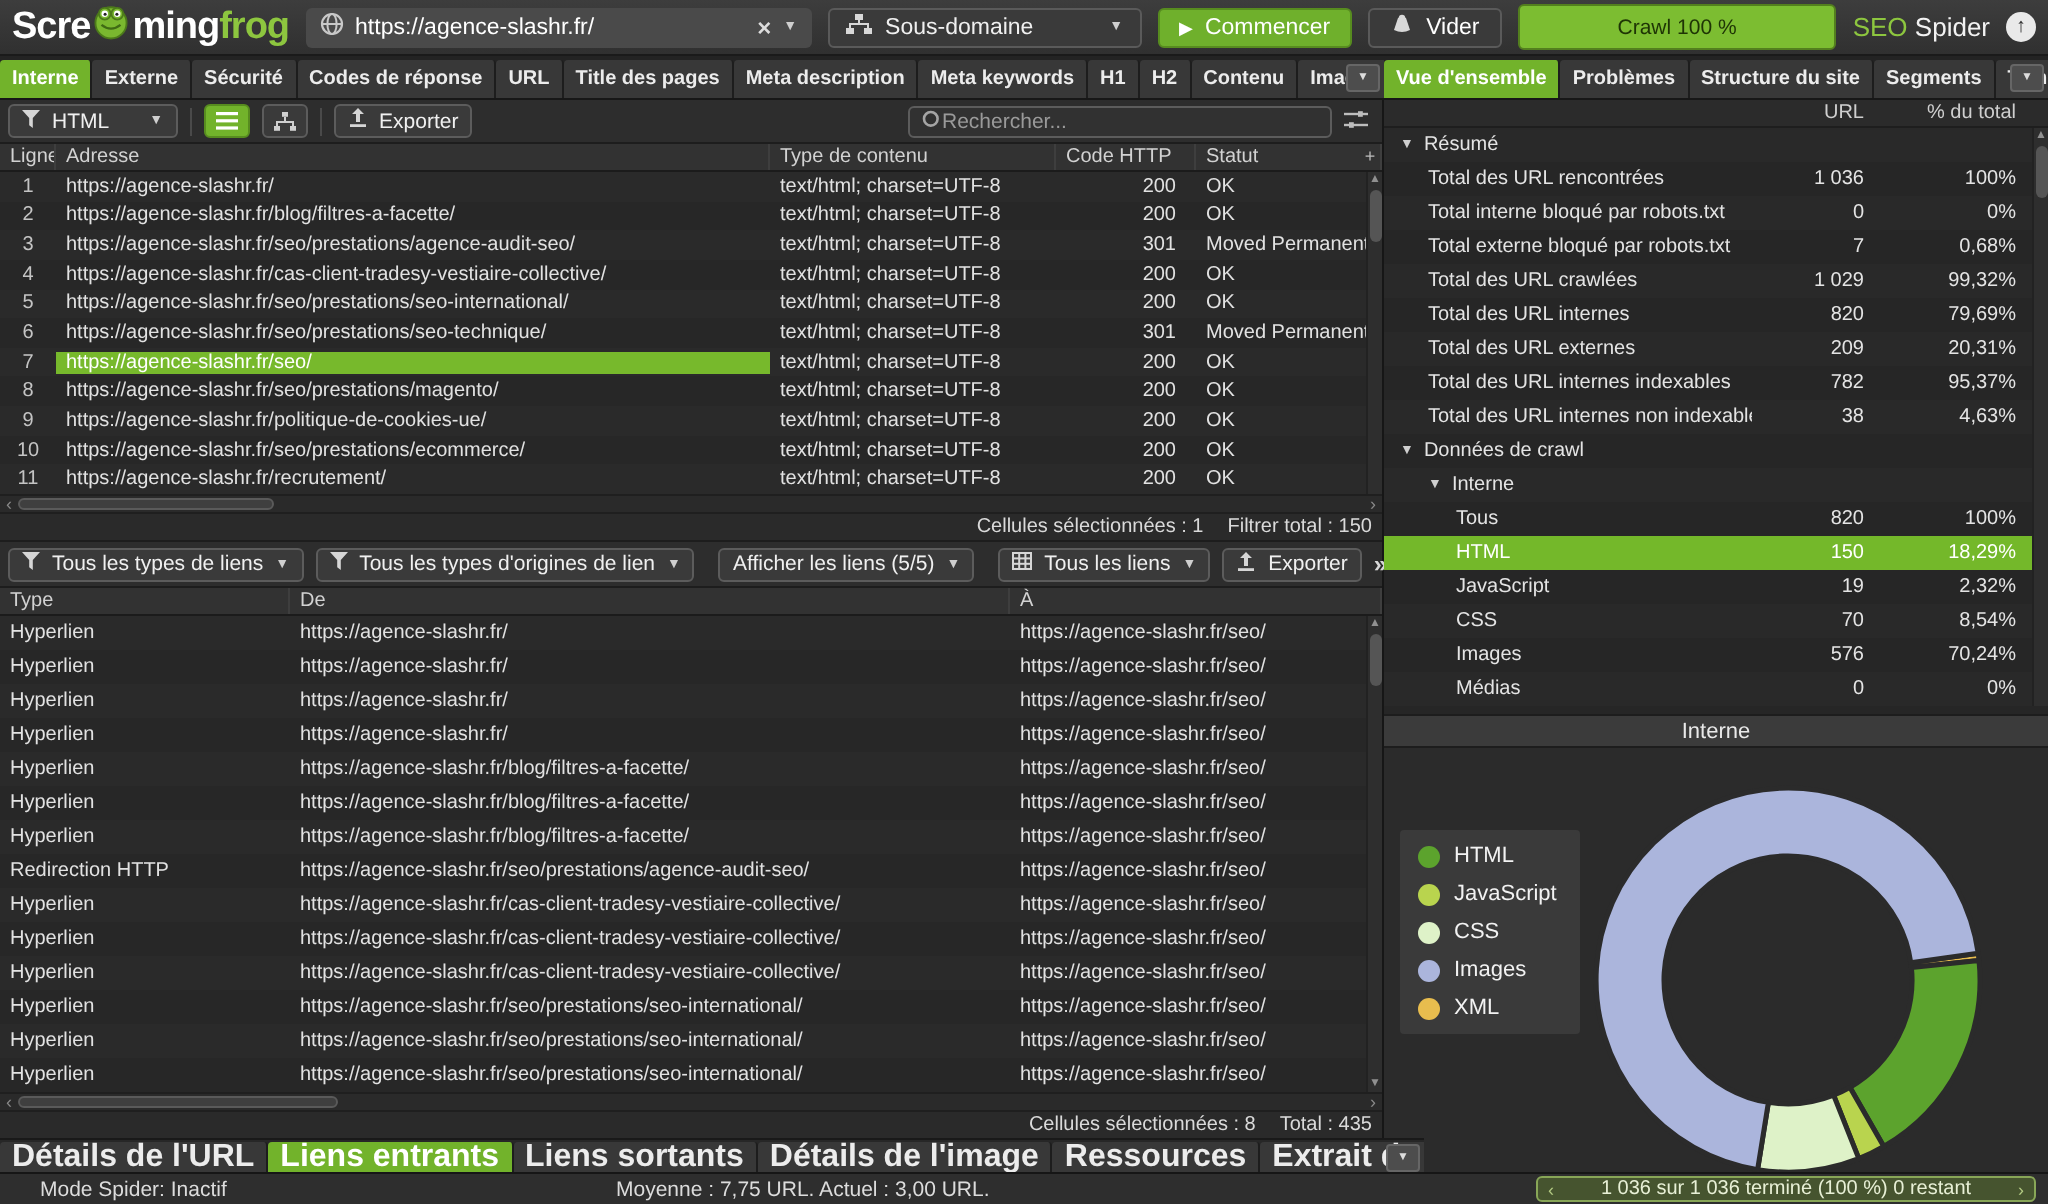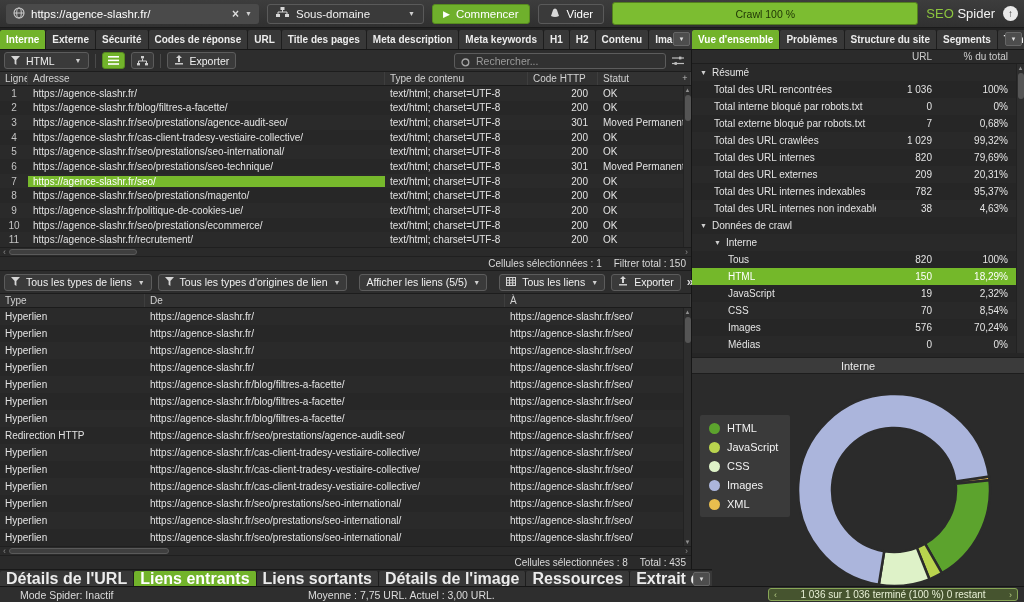--- a/index.html
+++ b/index.html
@@ -55,21 +55,21 @@
 
   
   .ltoolbar { height:22px; display:flex; align-items:center; gap:6px; padding:0 4px;
               background:#2d2d2d; border-bottom:1px solid #1d1d1d; }
   .sm-dd { display:flex; align-items:center; gap:6px; background:#3a3a3a; border:1px solid #5c5c5c;
            border-radius:3px; height:17px; padding:0 6px; font-size:10.5px; color:#f0f0f0; white-space:nowrap; }
   .icon-btn { width:23px; height:17px; background:#3a3a3a; border:1px solid #5c5c5c; border-radius:3px;
               display:flex; align-items:center; justify-content:center; }
   .icon-btn.active { background:#72b32b; border-color:#578c1f; }
   .vsep { width:1px; height:14px; background:#4a4a4a; }
-  .searchbox { margin-left:auto; display:flex; gap:5px; background:#313131;
+  .searchbox { margin-left:auto; display:flex; align-items:center; background:#313131;
                border:1px solid #5c5c5c; border-radius:3px; height:16px; width:212px; padding:0 6px; }
   .searchbox input { flex:1; min-width:0; background:transparent; border:none; outline:none;
                      color:#bdbdbd; font-size:10.5px; font-family:"Liberation Sans",sans-serif; }
   .searchbox input::placeholder { color:#9a9a9a; }
 
   
   .t-head { display:grid; background:#323232; border-bottom:1px solid #1b1b1b; font-size:10px;
             color:#d2d2d2; align-items:center; position:relative; }
   .t-head > div { padding:0 5px; border-right:1px solid #3e3e3e; overflow:hidden; white-space:nowrap; height:13px; line-height:13px; }
   .t1-grid { grid-template-columns:28px 357px 143px 70px 1fr; }
@@ -144,20 +144,35 @@
              font-size:10px; color:#e8f0d6; }
   .sb-pill .txt { flex:1; text-align:center; }
   .sb-pill .a { color:#b4cc84; font-size:9px; padding:0 5px; }
 </style>
 </head>
 <body>
 
 <div class="app">
 
   <div class="topbar">
+    <div class="logo">
+      <span>Scre</span>
+      <span><svg width="19" height="19" viewBox="0 0 20 20">
+        <circle cx="10" cy="11" r="8.2" fill="#7ab82f" stroke="#4c7a1a" stroke-width="1"></circle>
+        <circle cx="6.7" cy="6.2" r="3.1" fill="#7ab82f" stroke="#4c7a1a" stroke-width="1"></circle>
+        <circle cx="13.3" cy="6.2" r="3.1" fill="#7ab82f" stroke="#4c7a1a" stroke-width="1"></circle>
+        <circle cx="6.7" cy="6.2" r="1.7" fill="#fff"></circle>
+            <circle cx="13.3" cy="6.2" r="1.7" fill="#fff"></circle>
+        <circle cx="6.9" cy="6.4" r="0.8" fill="#222"></circle>
+            <circle cx="13.1" cy="6.4" r="0.8" fill="#222"></circle>
+        <path d="M5 12q5 4 10 0" stroke="#3f6a14" stroke-width="1.2" fill="none"></path>
+      </svg></span>
+      <span>ming</span>
+      <span class="g">frog</span>
+    </div>
 
     <div class="urlbox">
       <span><svg width="12" height="12" viewBox="0 0 12 12">
         <circle cx="6" cy="6" r="5" fill="none" stroke="#c9c9c9" stroke-width="1.1"></circle>
         <ellipse cx="6" cy="6" rx="2.3" ry="5" fill="none" stroke="#c9c9c9" stroke-width="1"></ellipse>
         <line x1="1" y1="6" x2="11" y2="6" stroke="#c9c9c9" stroke-width="1"></line>
       </svg></span>
       <input value="https://agence-slashr.fr/" style="">
       <span class="mini-x">×</span>
       <span class="caret">▼</span>

